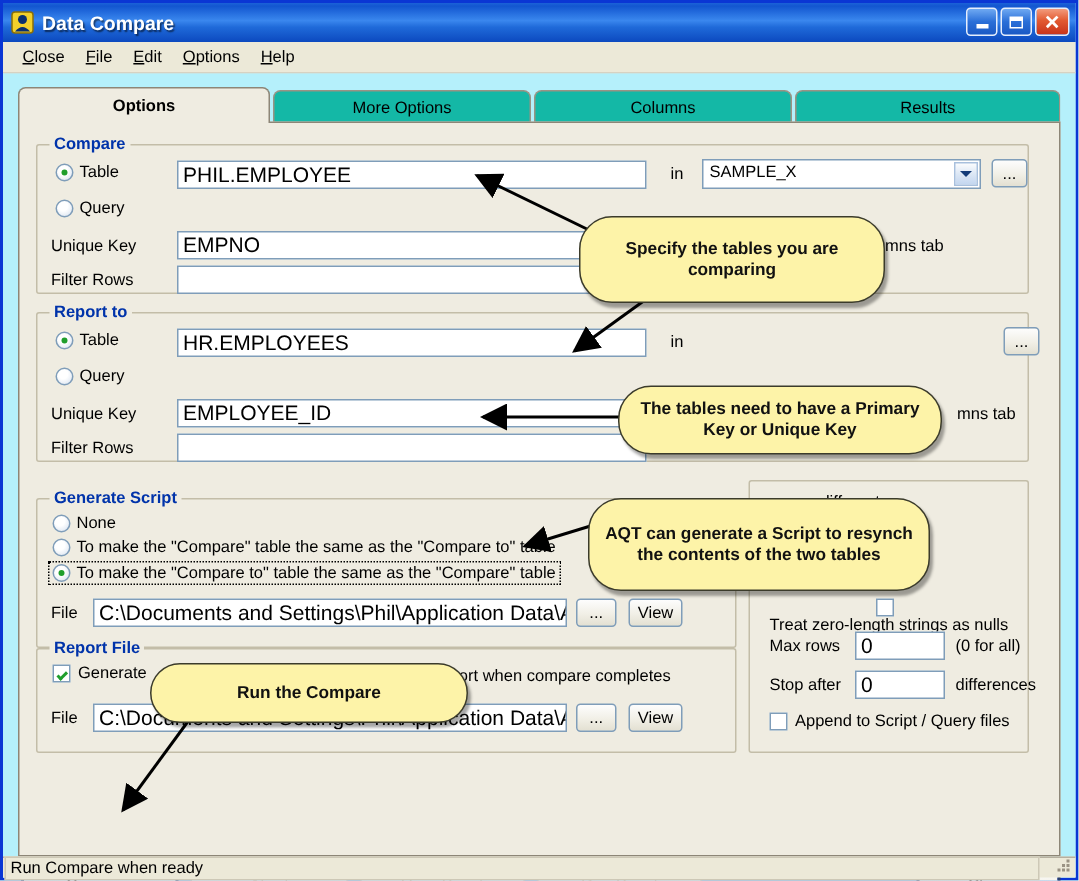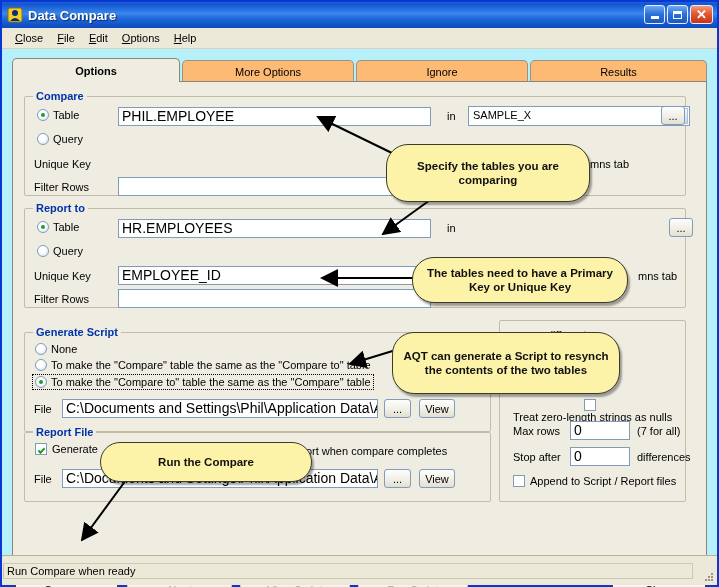--- a/index.html
+++ b/index.html
@@ -54,21 +54,21 @@
   .menu-item u{text-decoration:underline;}
   
   .client{
     position:absolute;left:0;top:47px;width:715px;height:536px;
     background:#b5f0fb;
   }
   
   .tabstrip{position:absolute;left:10px;top:9px;width:695px;height:24px;}
   .tab{
     position:absolute;top:2px;height:22px;
-    background:#fdba74;
+    background:#14b8a6;
     border:1px solid #9a9384;border-bottom:none;
     border-radius:5px 5px 0 0;
     display:flex;align-items:center;justify-content:center;
     font-size:11px;color:#000;box-sizing:border-box;
   }
   .tab.active{
     top:0;height:24px;font-weight:bold;background:#efece1;
     border-color:#8d8677;z-index:5;
   }
   
@@ -142,21 +142,21 @@
   .bigbtn{
     position:absolute;height:25px;box-sizing:border-box;
     border:1px solid #7f9db9;border-radius:3px;
     background:linear-gradient(to bottom,#fdfdfd,#f2f0e7 55%,#e4e1d3);
     display:flex;align-items:center;justify-content:center;font-size:11px;color:#000;
   }
   .bigbtn.default{border:2px solid #2b3f6b;}
   .bigbtn.disabled{color:#a5a192;background:linear-gradient(to bottom,#f7f6f1,#eeece3);border-color:#c7c3b4;}
   
   .statusbar{
-    position:absolute;left:0;bottom:0;width:715px;height:30px;
+    position:absolute;left:0;bottom:0;width:715px;height:14px;
     background:#ece9d8;border-top:1px solid #b6b0a0;
     display:flex;align-items:center;box-sizing:border-box;
   }
   .status-cell{
     height:16px;margin:1px 0 1px 1px;border:1px solid #cdc8b6;
     background:#ece9d8;display:flex;align-items:center;padding-left:3px;
     font-size:11px;color:#000;box-sizing:border-box;
   }
   .grip{position:absolute;right:2px;bottom:2px;width:12px;height:12px;}
   
@@ -208,56 +208,59 @@
   <div class="client">
 
     <div class="tabstrip">
       <div class="tab active" style="left:0px;width:168px;">
         <span>Options</span>
       </div>
       <div class="tab" style="left:170px;width:172px;">
         <span>More Options</span>
       </div>
       <div class="tab" style="left:344px;width:172px;">
-        <span>Ignore</span>
+        <span>Columns</span>
       </div>
       <div class="tab" style="left:518px;width:177px;">
         <span>Results</span>
       </div>
     </div>
 
     <div class="panel">
 
       <div class="group" style="left:11px;top:14px;width:662px;height:100px;">
         <span class="group-title">Compare</span>
 
         <div class="radio on" style="left:12px;top:12px;">
           <span class="dot"></span>
           <span>Table</span>
         </div>
         <div class="txt" style="left:93px;top:10px;width:313px;">
           <span>PHIL.EMPLOYEE</span>
         </div>
         <span class="lbl" style="left:422px;top:13px;">in</span>
-        <div class="combo" style="left:443px;top:9px;width:222px;">
+        <div class="combo" style="left:443px;top:9px;width:186px;">
           <span>SAMPLE_X</span>
           <span class="arrow">
               <i></i>
             </span>
         </div>
         <div class="btn small" style="left:636px;top:9px;width:24px;">
           <span>...</span>
         </div>
 
         <div class="radio" style="left:12px;top:36px;">
           <span class="dot"></span>
           <span>Query</span>
         </div>
 
         <span class="lbl" style="left:9px;top:61px;">Unique Key</span>
+        <div class="txt" style="left:93px;top:57px;width:313px;">
+          <span>EMPNO</span>
+        </div>
 
         <span class="lbl" style="left:9px;top:84px;">Filter Rows</span>
         <div class="txt" style="left:93px;top:80px;width:313px;">
           <span></span>
         </div>
 
         <span class="lbl" style="left:524px;top:61px;color:#000;">the Columns tab</span>
       </div>
 
       <div class="group" style="left:11px;top:126px;width:662px;height:100px;">
@@ -352,31 +355,31 @@
         </div>
         <div class="check" style="left:13px;top:78px;flex-direction:column;">
           <span class="box"></span>
           <span>Treat zero-length strings as nulls</span>
         </div>
 
         <span class="lbl" style="left:13px;top:104px;">Max rows</span>
         <div class="txt" style="left:70px;top:100px;width:60px;">
           <span>0</span>
         </div>
-        <span class="lbl" style="left:137px;top:104px;">(7 for all)</span>
+        <span class="lbl" style="left:137px;top:104px;">(0 for all)</span>
 
         <span class="lbl" style="left:13px;top:130px;">Stop after</span>
         <div class="txt" style="left:70px;top:126px;width:60px;">
           <span>0</span>
         </div>
         <span class="lbl" style="left:137px;top:130px;">differences</span>
 
         <div class="check" style="left:13px;top:154px;">
           <span class="box"></span>
-          <span>Append to Script / Report files</span>
+          <span>Append to Script / Query files</span>
         </div>
       </div>
 
     </div>
 
     <div class="bigbtn default" style="left:12px;top:528px;width:105px;">
       <span>Compare</span>
     </div>
     <div class="bigbtn disabled" style="left:125px;top:528px;width:105px;">
       <span>Abort</span>

